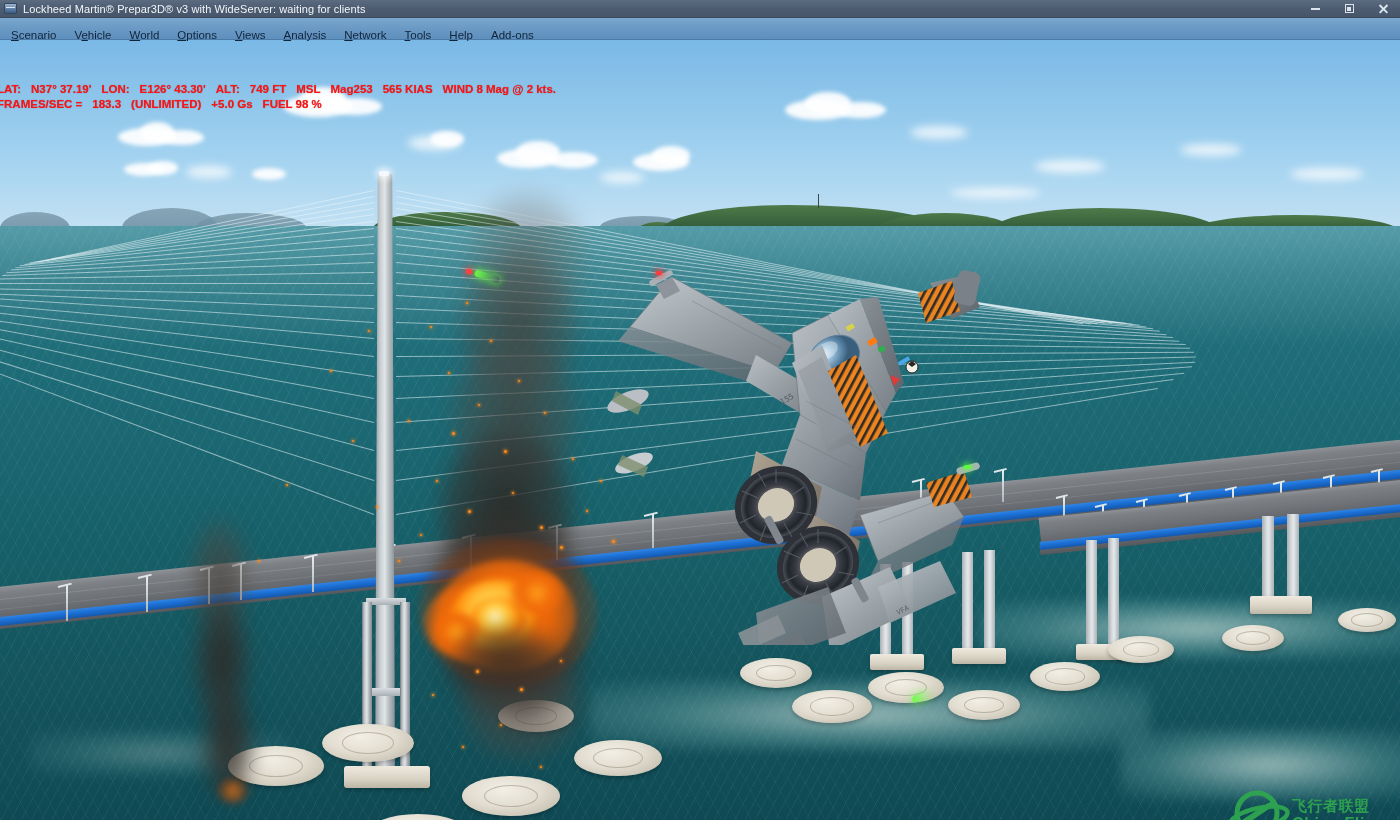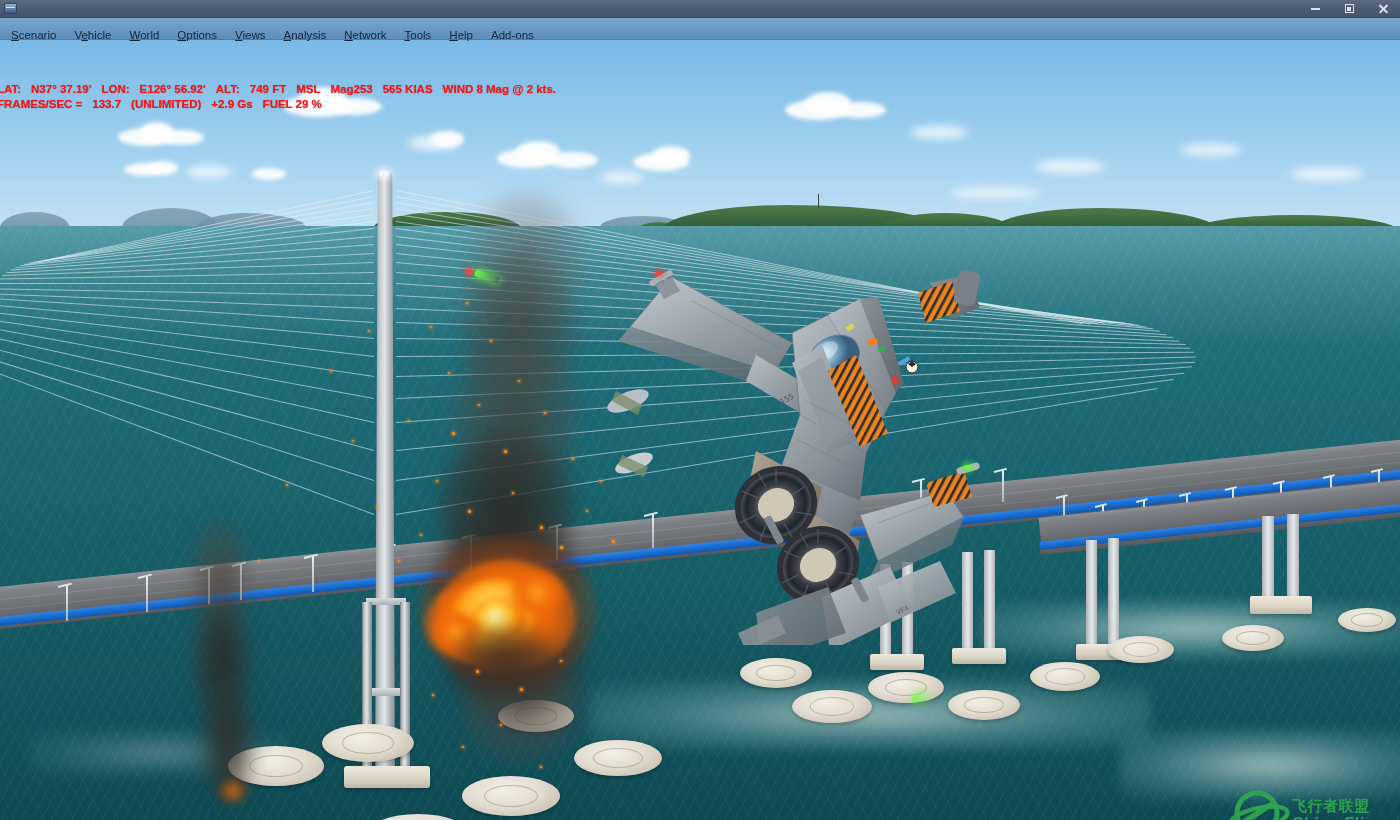--- a/index.html
+++ b/index.html
@@ -319,20 +319,21 @@
     letter-spacing: .6px; margin-top: 2px;
   }
 </style>
 </head>
 <body>
 
 <div id="app">
 
   <div class="titlebar">
     <div class="tb-icon"></div>
+    <div class="tb-title">Lockheed Martin® Prepar3D® v3 with WideServer: waiting for clients</div>
     <div class="tb-spacer"></div>
     <div class="tb-btns">
       <div class="tb-btn">
         <span class="gl-min"></span>
       </div>
       <div class="tb-btn">
         <span class="gl-max"></span>
       </div>
       <div class="tb-btn close">
         <span class="gl-close"></span>
@@ -780,24 +781,24 @@
                   background:#ff4040; border-radius:3px; box-shadow:0 0 5px 2px rgba(255,60,60,.6);"></div>
 
       <div style="position:absolute; left:912px; top:654px; width:16px; height:7px;
                   background:linear-gradient(90deg,#6cff44,rgba(110,255,70,.2));
                   border-radius:4px; box-shadow:0 0 7px 2px rgba(100,255,60,.5); transform:rotate(-20deg);"></div>
 
     </div>
 
     <div class="hud">
       <div>
-        <span class="seg">LAT:</span><span class="seg">N37° 37.19'</span><span class="seg">LON:</span><span class="seg">E126° 56.92'</span><span class="seg">ALT:</span><span class="seg">749 FT</span><span class="seg">MSL</span><span class="seg">Mag253</span><span class="seg">565 KIAS</span><span class="seg">WIND 8 Mag @ 2 kts.</span>
+        <span class="seg">LAT:</span><span class="seg">N37° 37.19'</span><span class="seg">LON:</span><span class="seg">E126° 43.30'</span><span class="seg">ALT:</span><span class="seg">749 FT</span><span class="seg">MSL</span><span class="seg">Mag253</span><span class="seg">565 KIAS</span><span class="seg">WIND 8 Mag @ 2 kts.</span>
       </div>
       <div>
-        <span class="seg">FRAMES/SEC =</span><span class="seg">133.7</span><span class="seg">(UNLIMITED)</span><span class="seg">+2.9 Gs</span><span class="seg">FUEL 29 %</span>
+        <span class="seg">FRAMES/SEC =</span><span class="seg">183.3</span><span class="seg">(UNLIMITED)</span><span class="seg">+5.0 Gs</span><span class="seg">FUEL 98 %</span>
       </div>
     </div>
 
     <div class="watermark">
       <svg width="62" height="56" viewBox="0 0 62 56">
         <circle cx="29" cy="26" r="20" fill="none" stroke="#2fa84f" stroke-width="5"></circle>
         <ellipse cx="31" cy="31" rx="29" ry="10" fill="none" stroke="#2fa84f" stroke-width="4.5" transform="rotate(-12 31 31)"></ellipse>
         <path d="M14,33 L40,16 L44,20 L20,36 Z" fill="#2fa84f"></path>
         <path d="M32,22 L45,13 L47,17 L35,25 Z" fill="#2fa84f"></path>
       </svg>

